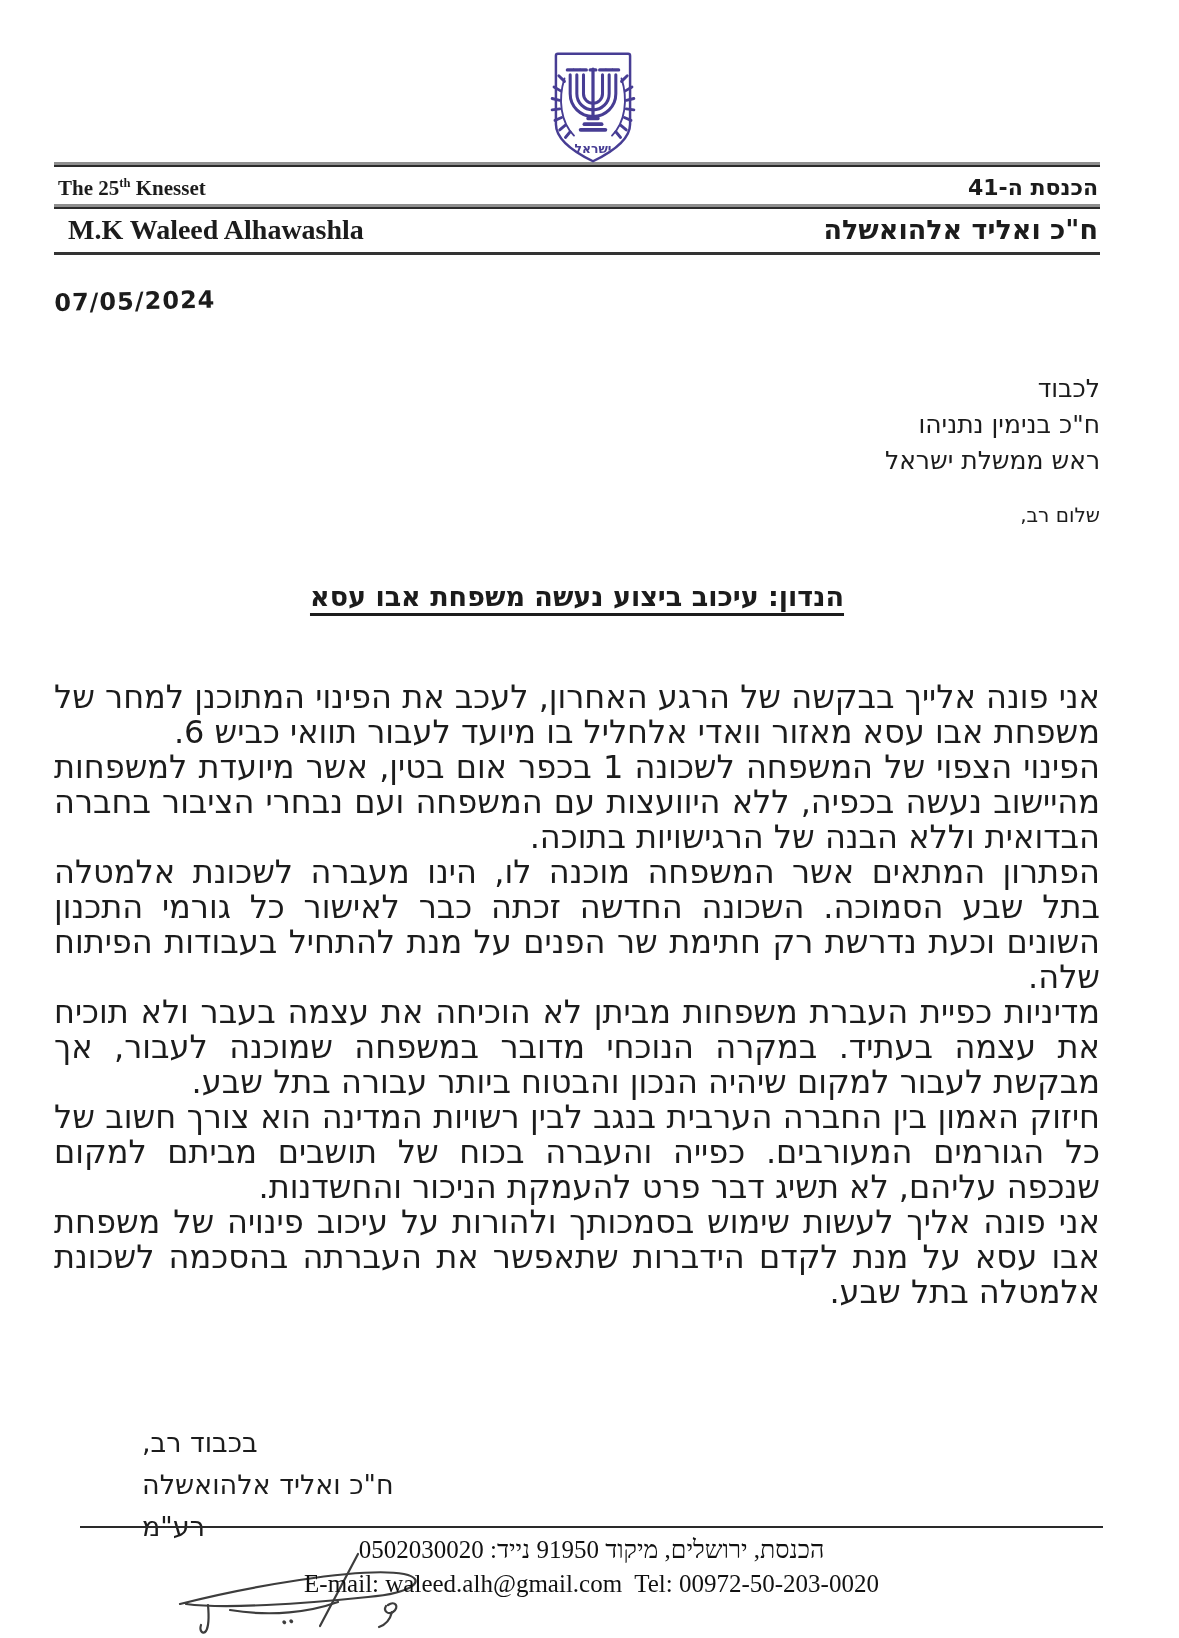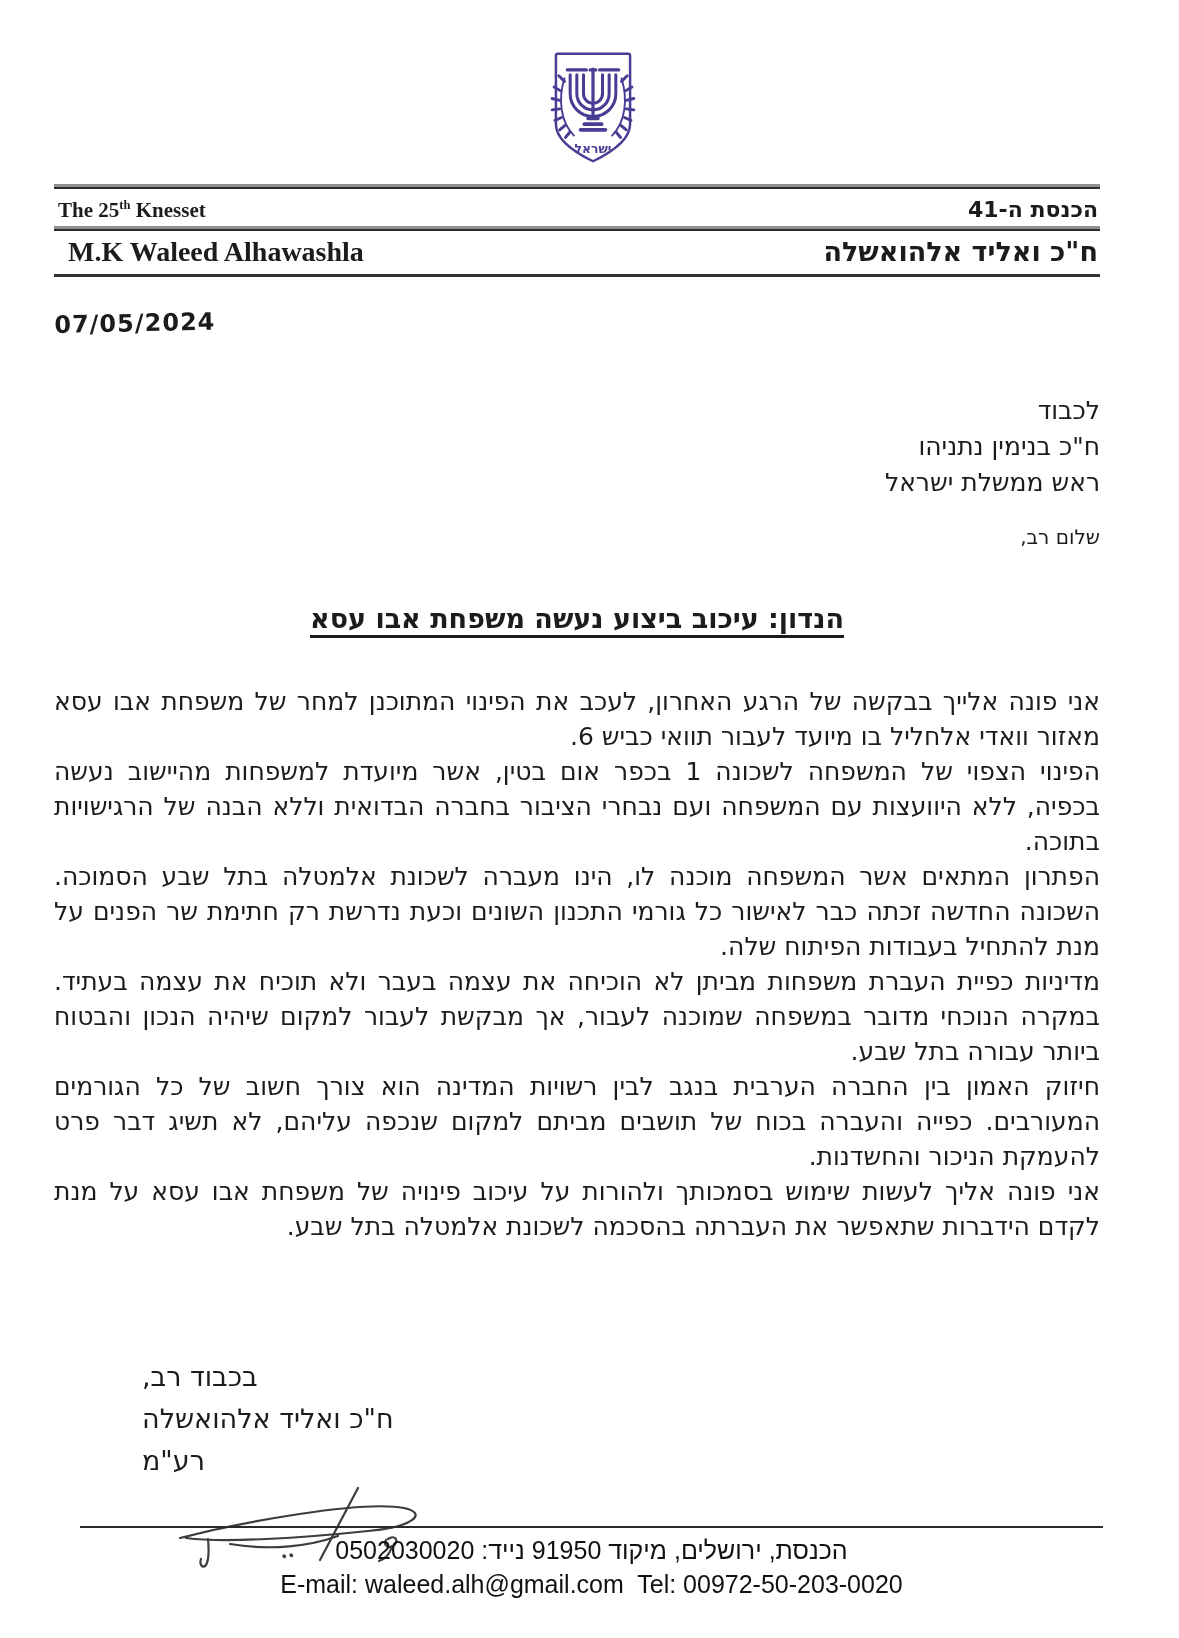--- a/index.html
+++ b/index.html
@@ -6,21 +6,21 @@
   * { box-sizing: border-box; }
   html,body { margin:0; padding:0; background:#ffffff; }
   .page {
     position:relative; width:1179px; height:1638px; margin:0 auto;
     background:#ffffff; color:var(--ink); overflow:hidden;
     font-family:"DejaVu Sans", sans-serif;
   }
   .inner { padding:0 79px 0 54px; }
 
   
-  .emblem-wrap { text-align:center; padding-top:50px; height:184px;padding-left:7px; }
+  .emblem-wrap { text-align:center; padding-top:50px; height:162px;padding-left:7px; }
   .emblem-wrap svg { display:inline-block; }
 
   .rule-double { height:2px; border-top:3px solid #8f8f8f; border-bottom:2px solid #2b2b2b; }
   .rule-single { border-top:3px solid #333333; }
 
   .hdr-row { display:flex; justify-content:space-between; align-items:baseline;
              font-family:"Liberation Serif", serif; font-weight:bold; }
   .hdr-row-1 { padding:3px 2px 3px 4px; font-size:21px; line-height:26px; }
   .hdr-row-2 { padding:4px 2px 5px 14px; font-size:28px; line-height:34px; }
   .hdr-he { direction:rtl; font-family:"DejaVu Sans", sans-serif; }
@@ -34,33 +34,33 @@
 
   .recipient { direction:rtl; text-align:right; margin-top:54px;
                font-size:25px; line-height:36px; }
   .greeting  { direction:rtl; text-align:right; margin-top:24px; font-size:20px; }
 
   .subject { direction:rtl; text-align:center; margin-top:54px;
              font-size:27px; font-weight:bold; }
   .subject span { text-decoration:underline; text-decoration-thickness:2.5px;
                   text-underline-offset:7px; }
 
-  .body-text { direction:rtl; margin-top:50px; font-size:25px; line-height:35px;
+  .body-text { direction:rtl; margin-top:68px; font-size:32px; line-height:35px;
                text-align:justify; }
   .body-text p { margin:0; text-align-last:right; }
 
   
   .closing { direction:rtl; margin-top:112px; margin-left:88px; width:330px;
              text-align:left; font-size:27px; line-height:42px; }
   .signature { margin-top:2px; text-align:center; }
   .signature svg { display:inline-block; }
 
   
   .footer { position:absolute; left:80px; right:76px; top:1526px; text-align:center;
-            font-family:Liberation Sans, sans-serif; font-size:25px;
+            font-family:Liberation Serif, serif; font-size:25px;
             line-height:34px; color:#111; }
   .footer-rule { border-top:2px solid #2a2a2a; margin-bottom:5px; }
   .footer-line-1 { direction:rtl; }
   .footer-line-2 { direction:ltr; white-space:pre-wrap; }
 </style>
 </head>
 <body>
 
 <div class="page">
 

